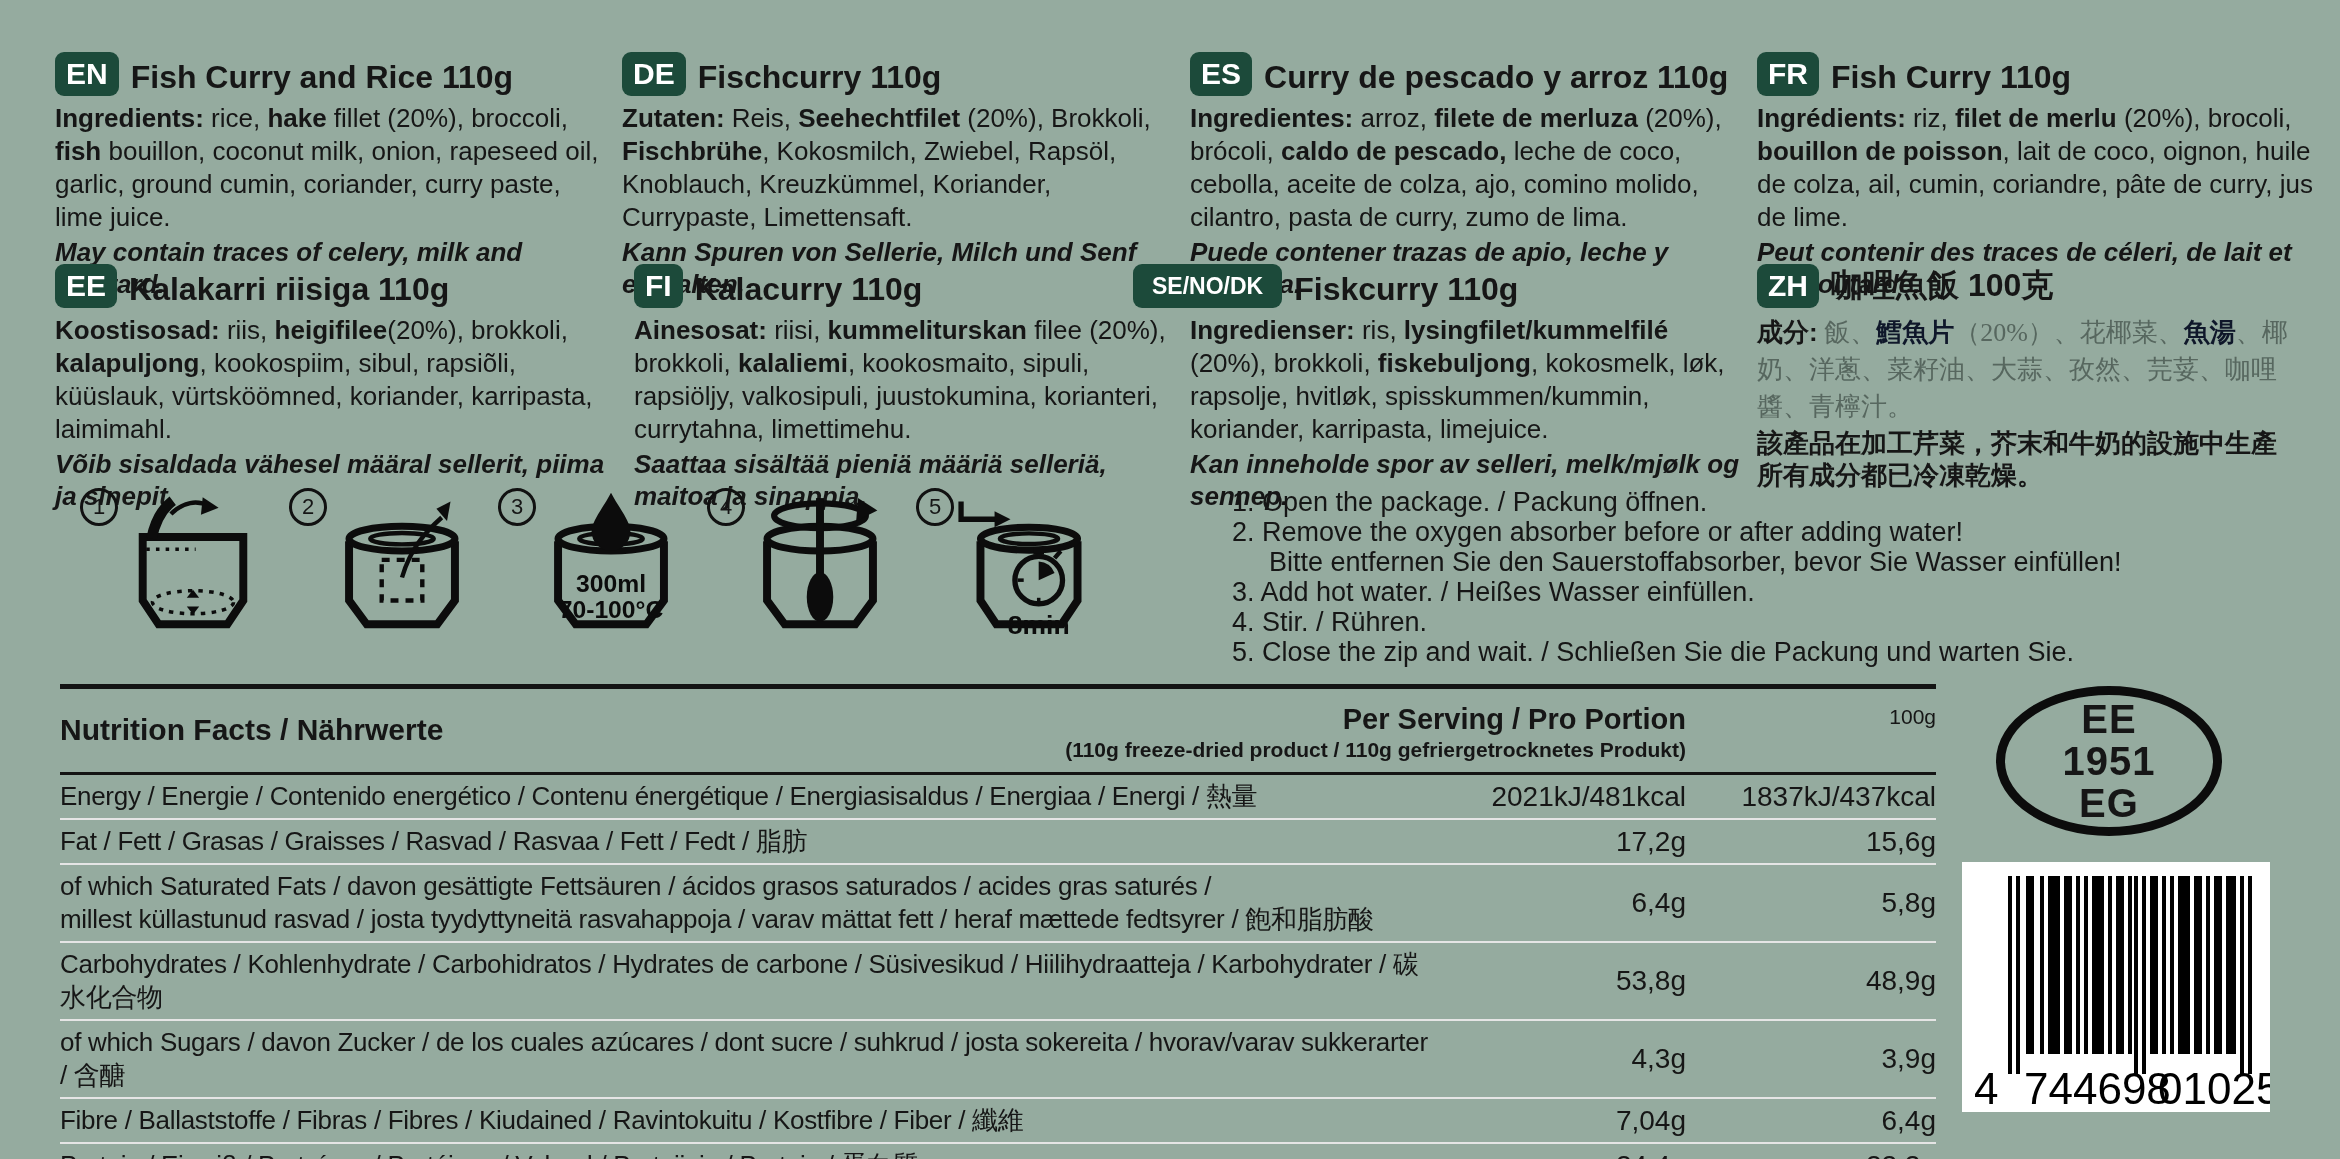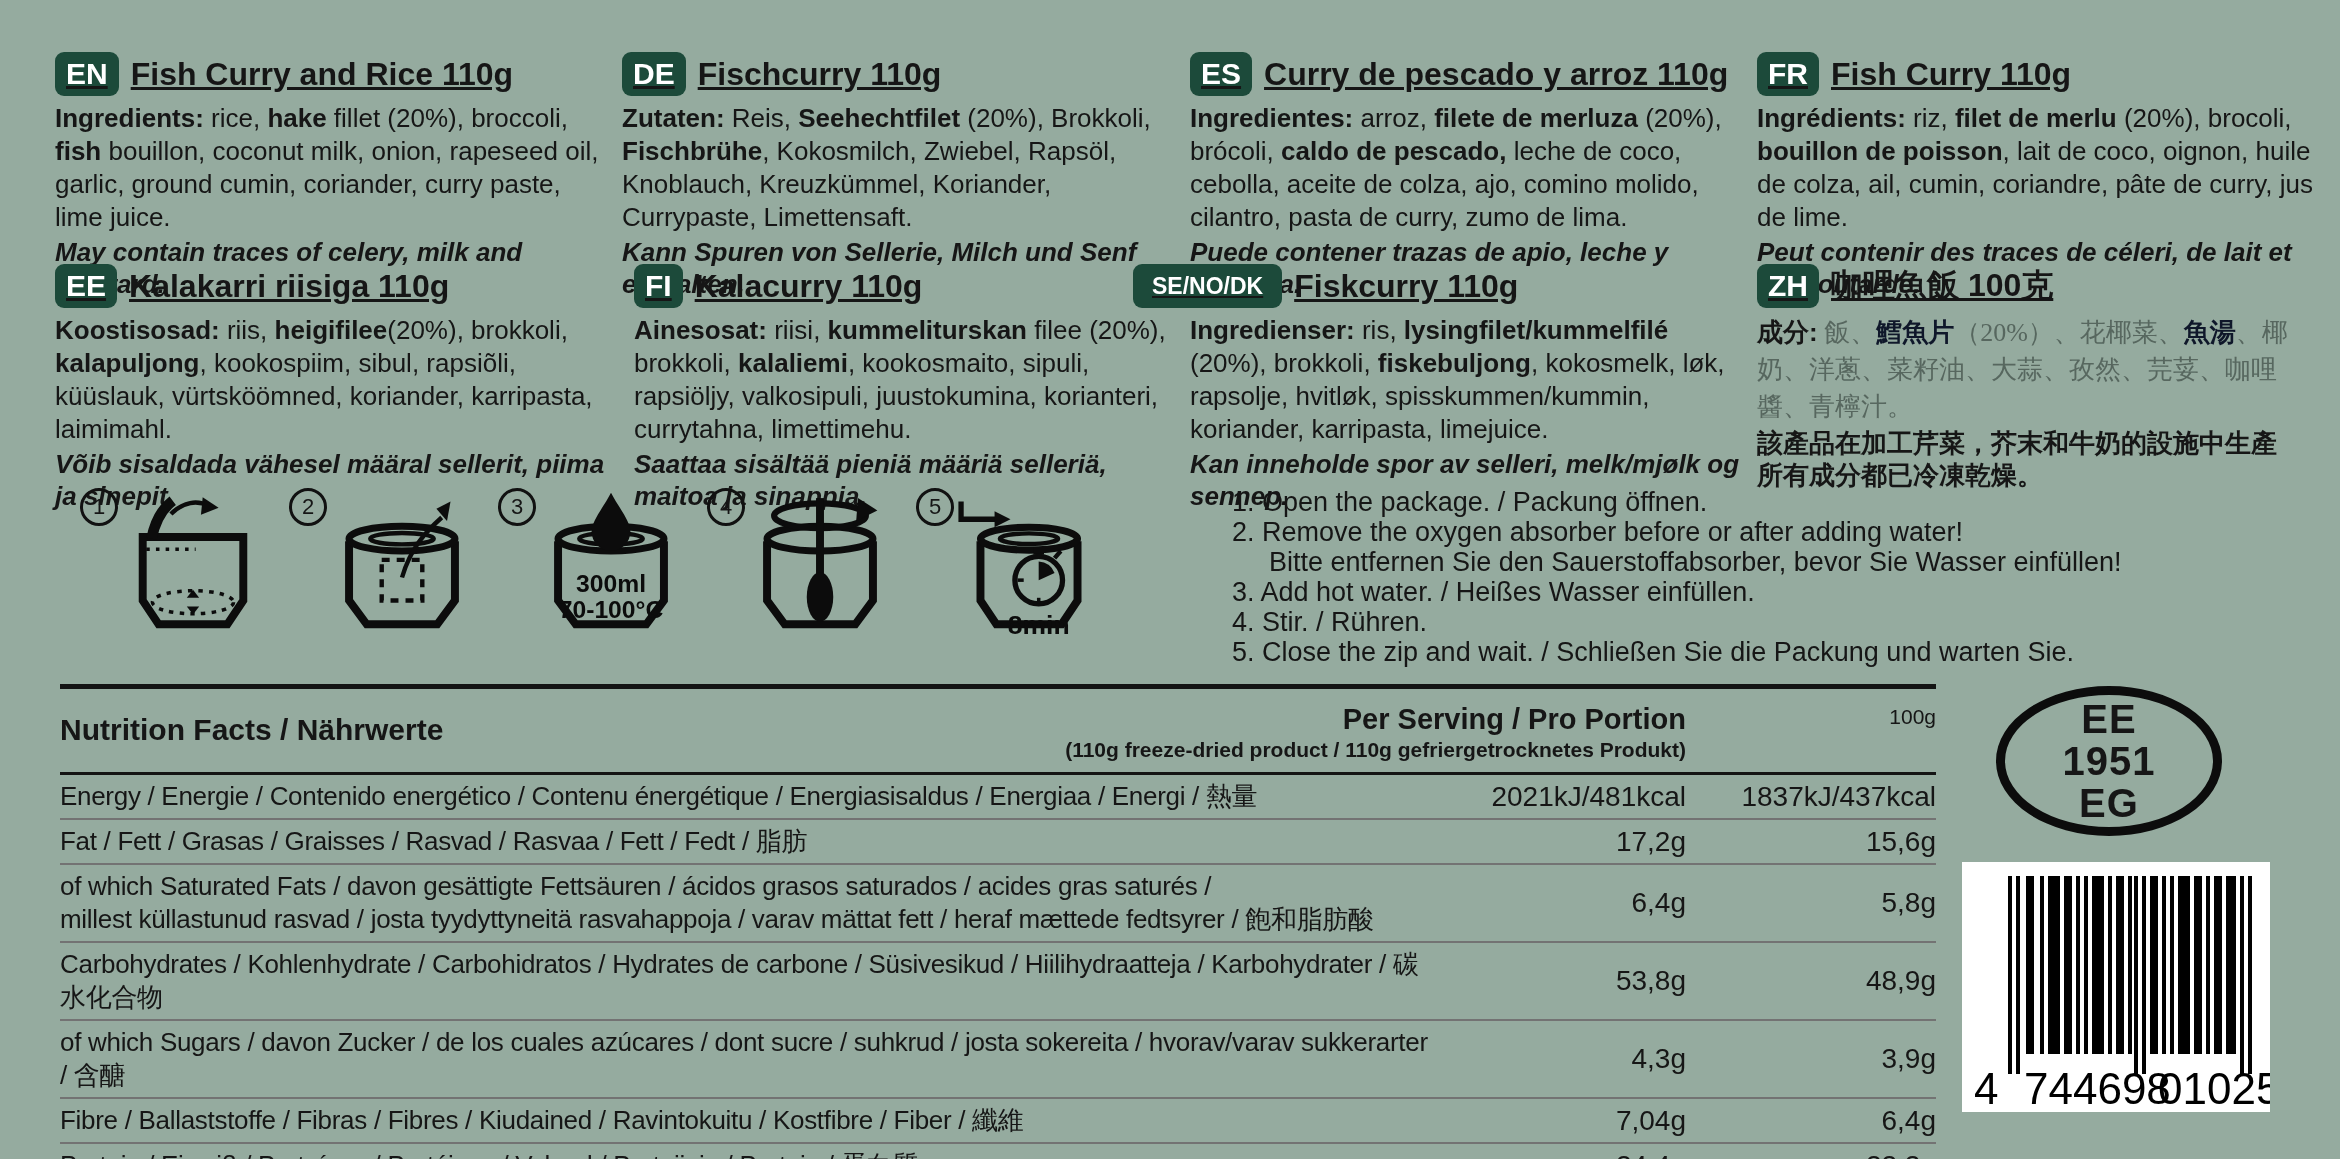--- a/index.html
+++ b/index.html
@@ -2,21 +2,21 @@
 <html style="--bg: #95ab9f; --badge: #1c4a3a; --ink: #161616; --bcbg: #ffffff;"><head>
 <meta charset="utf-8">
 <style>
   html,body{margin:0;padding:0;}
   body{width:2340px;height:1159px;overflow:hidden;
        font-family:"Liberation Sans","DejaVu Sans",sans-serif;color:var(--ink,#161616);}
   .label{position:relative;width:2340px;height:1159px;background:var(--bg,#95ab9f);}
 
   
   .lang{position:absolute;width:558px;}
-  .lang-head{display:flex;align-items:center;gap:12px;margin-bottom:6px;text-decoration:underline;}
+  .lang-head{display:flex;align-items:flex-end;gap:12px;margin-bottom:6px;}
   .badge{display:inline-block;background:var(--badge,#1c4a3a);color:#fff;font-weight:bold;
          font-size:30px;line-height:30px;padding:7px 11px;border-radius:9px;flex:0 0 auto;}
   .badge.wide{font-size:23px;padding:7px 19px;margin-left:-57px;}
   .lang-title{font-size:32px;font-weight:bold;white-space:nowrap;}
   .lang-ing{font-size:26px;line-height:33px;}
   .lang-ing b{font-weight:bold;}
   .lang-trace{font-size:26px;line-height:32px;font-weight:bold;font-style:italic;white-space:pre-line;margin-top:2px;}
   .lang-trace.upright{font-style:normal;}
   .cjk{color:#57675f;font-family:"Liberation Serif","DejaVu Serif",serif;}
   .cjkb{color:#0f172a;font-family:"Liberation Serif","DejaVu Serif",serif;}
@@ -37,21 +37,21 @@
   .instr-line.indent{padding-left:37px;}
 
   
   .nf{position:absolute;left:60px;top:684px;width:1876px;border-top:5px solid #141414;}
   .nf-head{display:flex;align-items:flex-start;border-bottom:3px solid #141414;padding:14px 0 10px;}
   .nf-title{flex:1;font-size:30px;font-weight:bold;padding-top:10px;}
   .nf-ps{width:716px;text-align:right;}
   .nf-ps-label{font-size:29px;font-weight:bold;}
   .nf-ps-note{font-size:21px;font-weight:bold;margin-top:2px;}
   .nf-100{width:250px;text-align:right;font-size:21px;font-weight:normal;padding-top:2px;}
-  .nf-row{display:flex;align-items:center;border-bottom:2px solid #737373;padding:5px 0;}
+  .nf-row{display:flex;align-items:center;border-bottom:2px solid #e5e5e5;padding:5px 0;}
   .nf-row:last-child{border-bottom:none;}
   .nf-label{flex:1;font-size:26px;line-height:33px;letter-spacing:-0.3px;white-space:pre-line;}
   .nf-v{width:250px;text-align:right;font-size:28px;}
 
   
   .oval{position:absolute;left:1996px;top:686px;width:208px;height:132px;border:9px solid #0c0c0c;
         border-radius:50%;display:flex;flex-direction:column;justify-content:center;align-items:center;}
   .oval div{font-size:40px;font-weight:bold;line-height:42px;letter-spacing:1px;}
   .barcode{position:absolute;left:1962px;top:862px;width:308px;height:250px;background:var(--bcbg,#ffffff);}
   .bc-digit{font-family:"Liberation Sans","DejaVu Sans",sans-serif;font-size:44px;fill:#000;}

